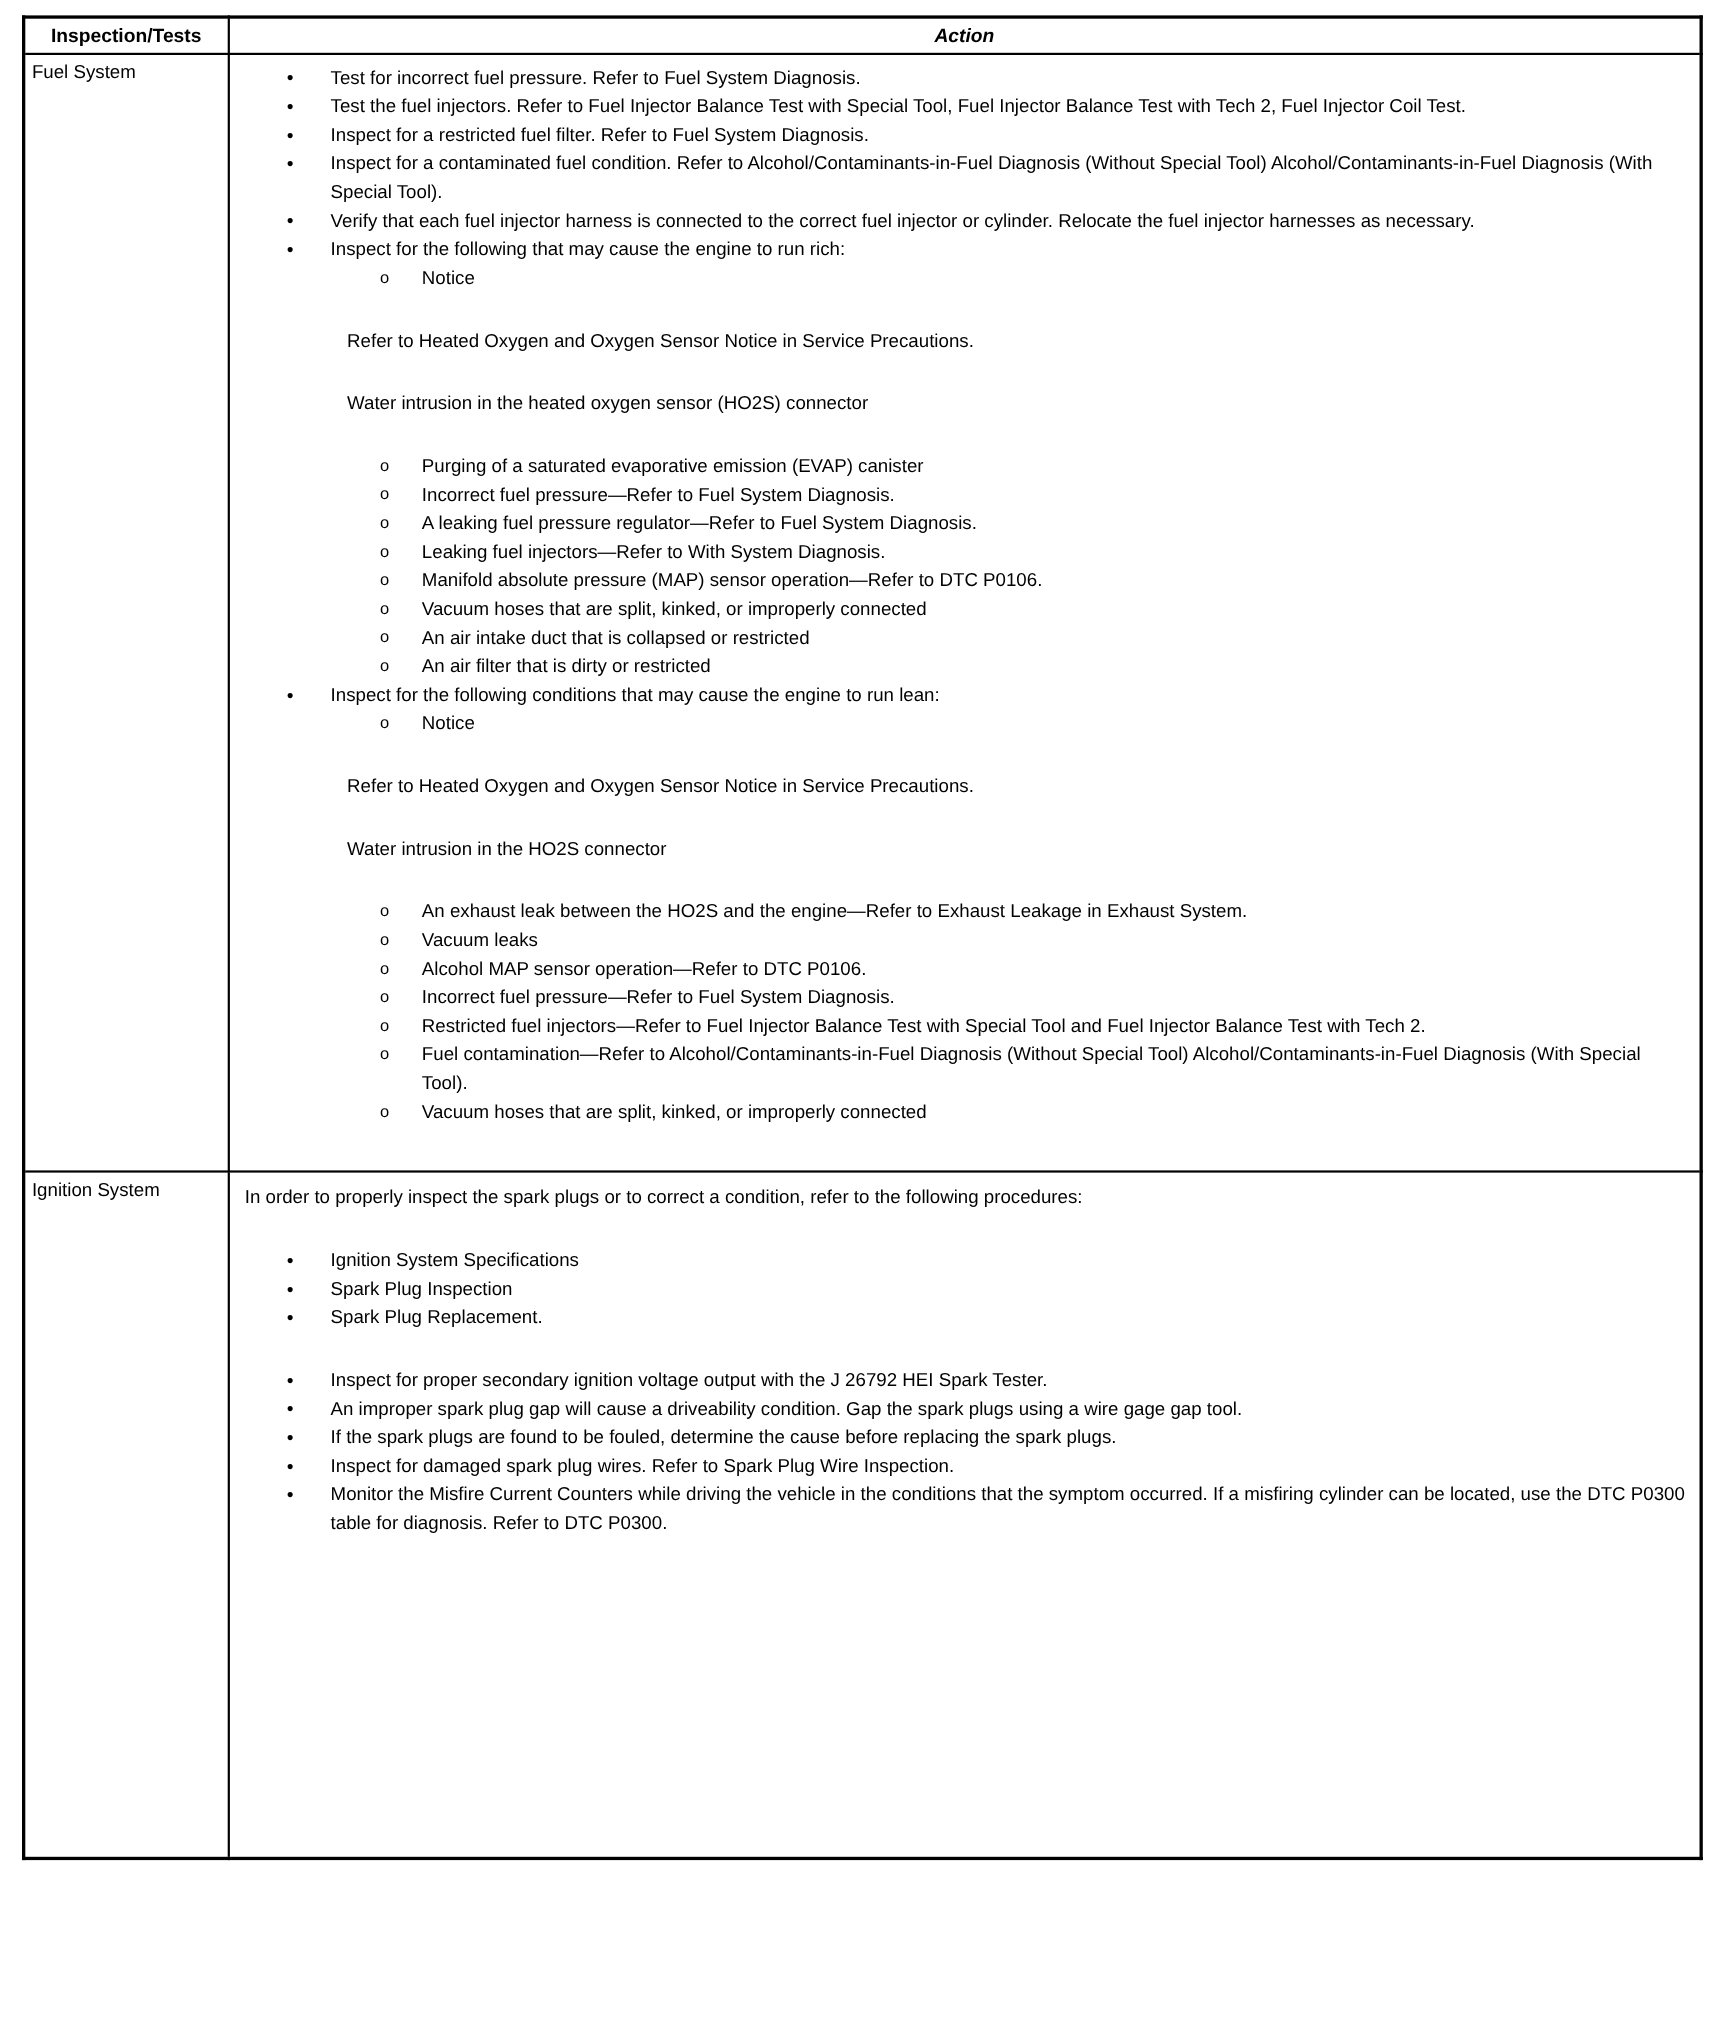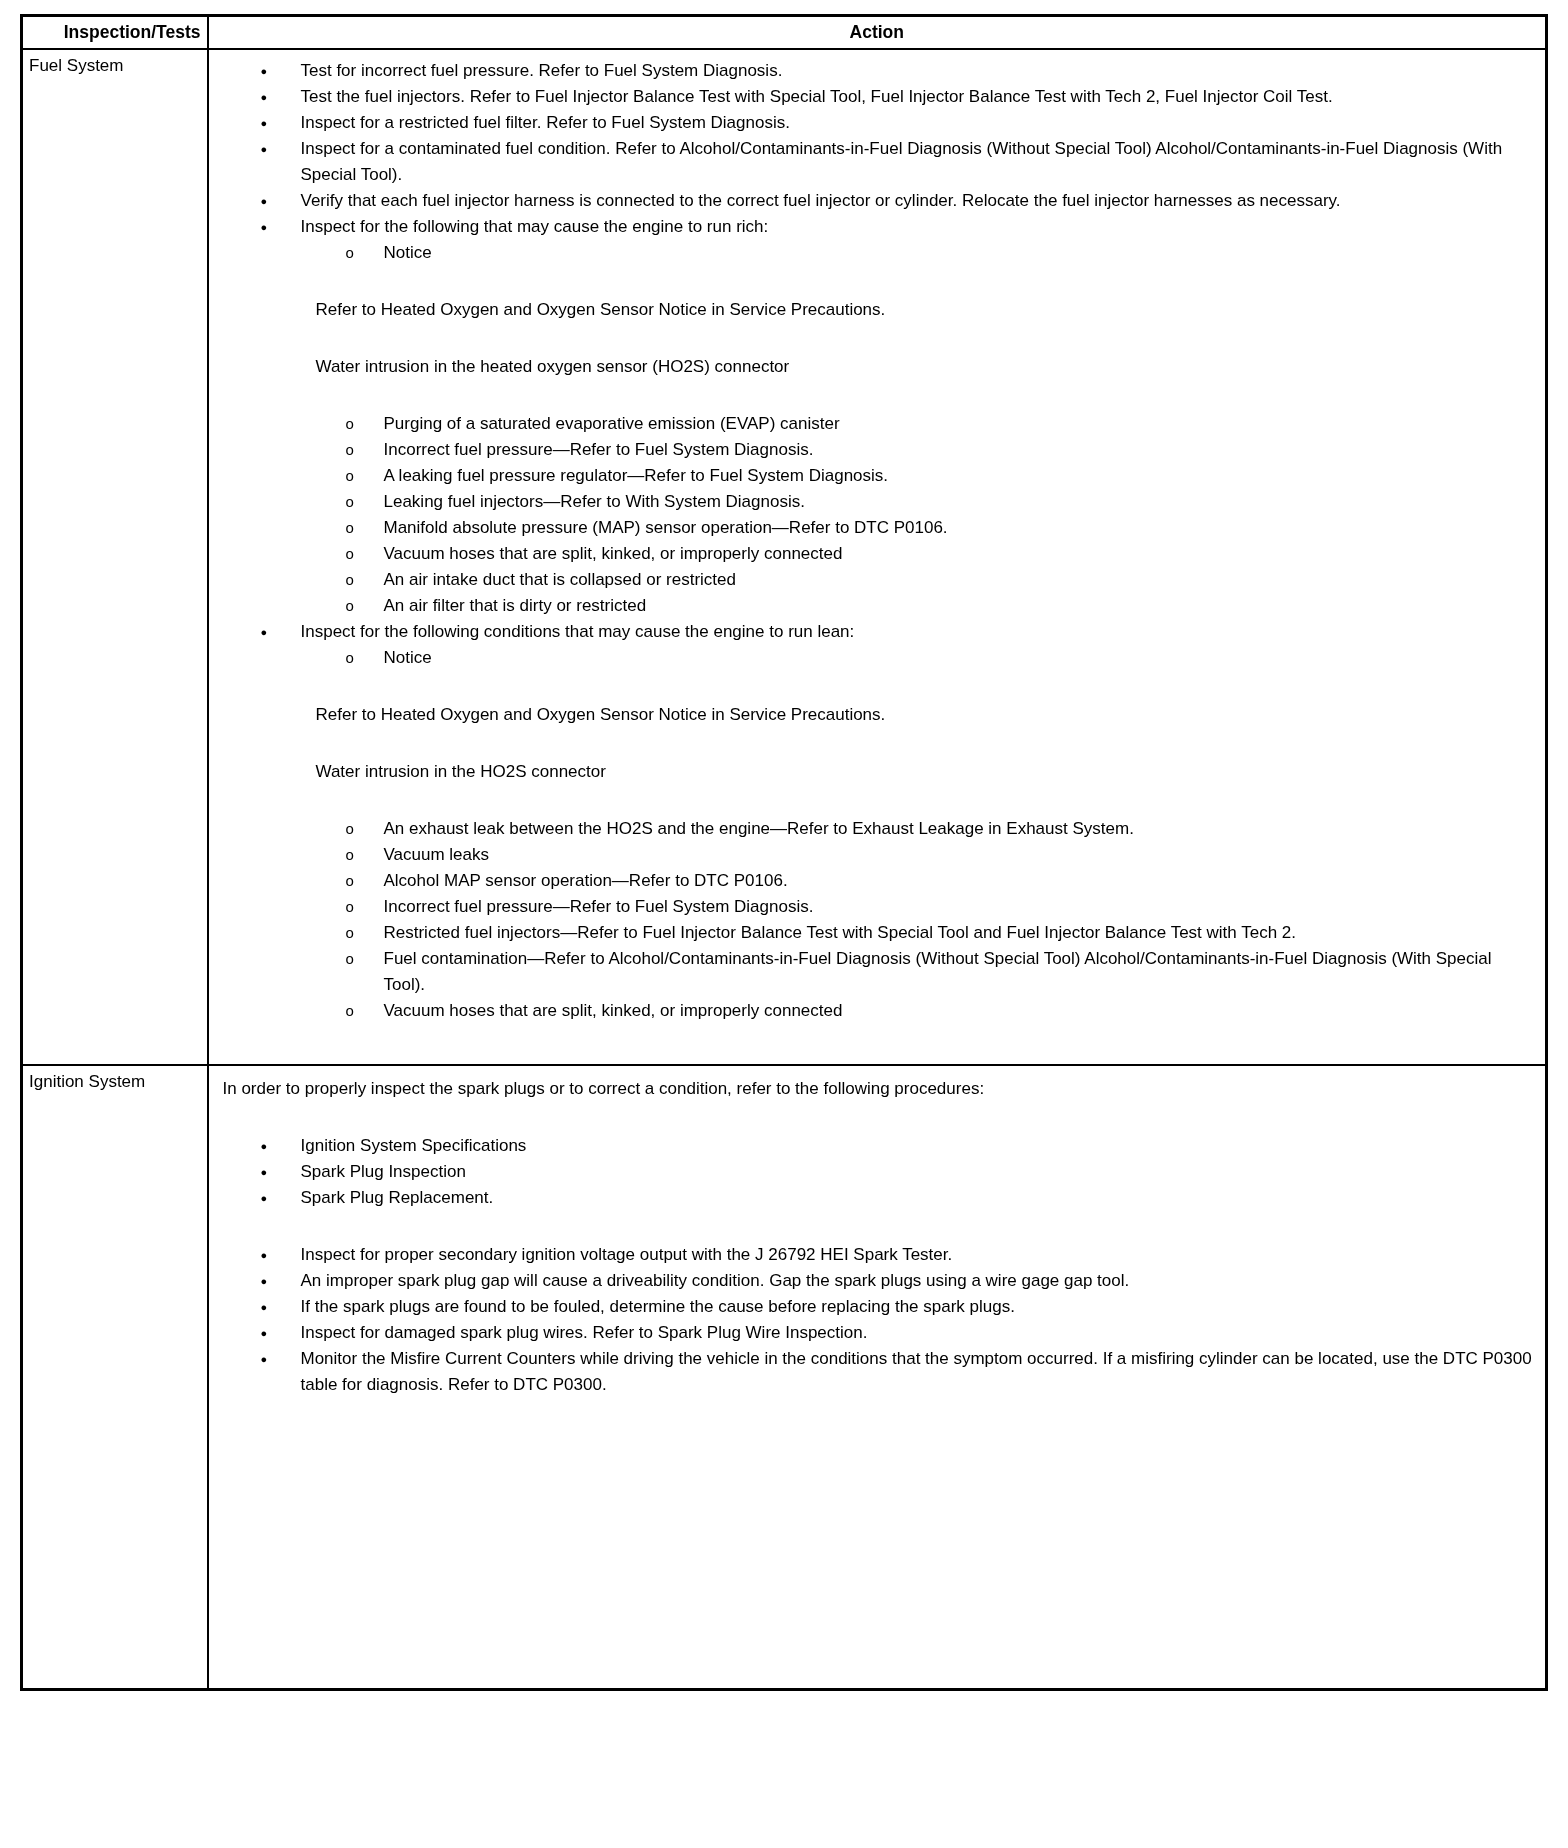--- a/index.html
+++ b/index.html
@@ -24,22 +24,22 @@
   table.diag th, table.diag td {
     border: 2px solid #000;
     vertical-align: top;
   }
   col.c-label { width: 186px; }
   th {
     font-size: 17.5px;
     font-weight: bold;
     padding: 5px 6px;
   }
-  th.h-inspection { text-align: right; margin-top: 36px; }
-  th.h-action { text-align: center; }
+  th.h-inspection { text-align: center; margin-top: 36px; }
+  th.h-action { text-align: center; font-style: italic; }
   td.label-cell {
     padding: 4px 6px;
     line-height: 24px;
   }
   td.action-cell {
     padding: 8px 12px 40px 10px;
     line-height: 26px;
   }
   tr.row-ignition td.action-cell { padding-bottom: 290px; }
 

